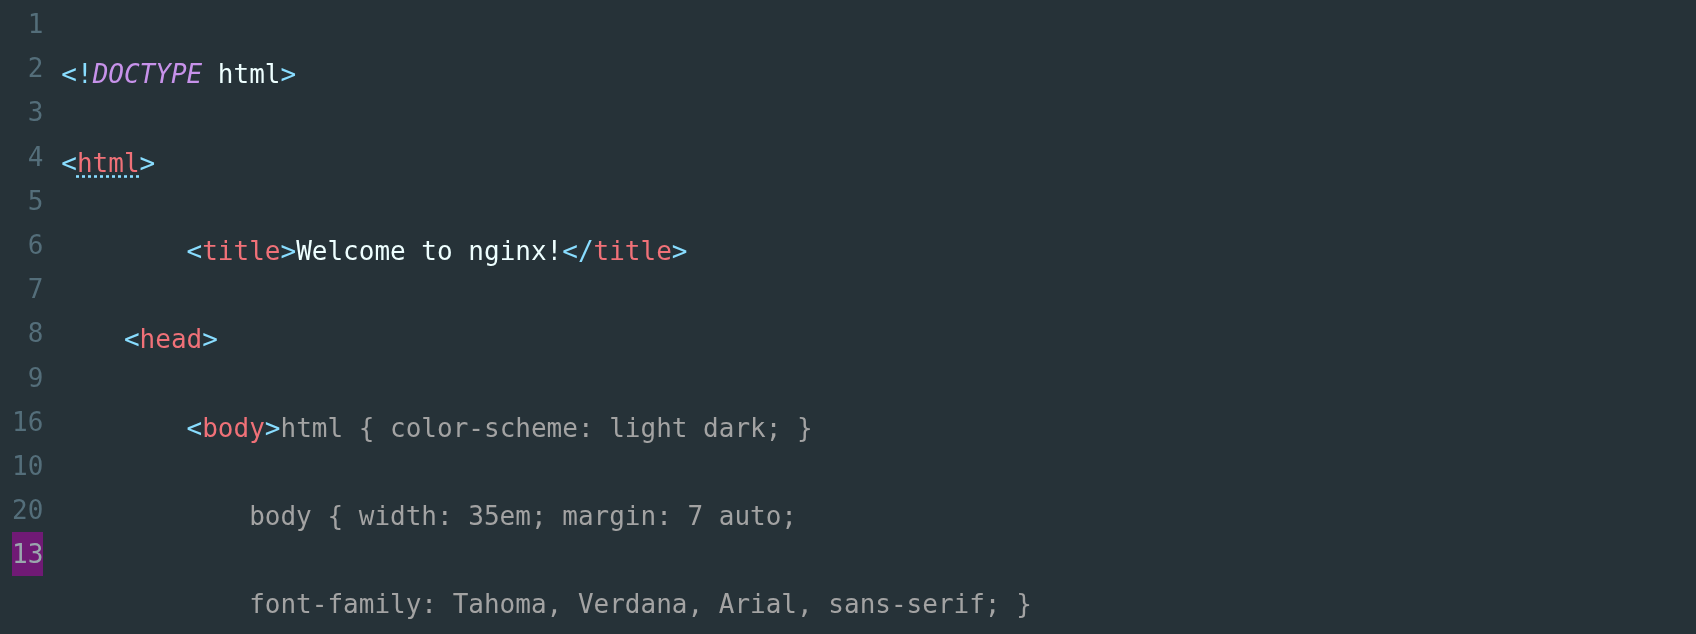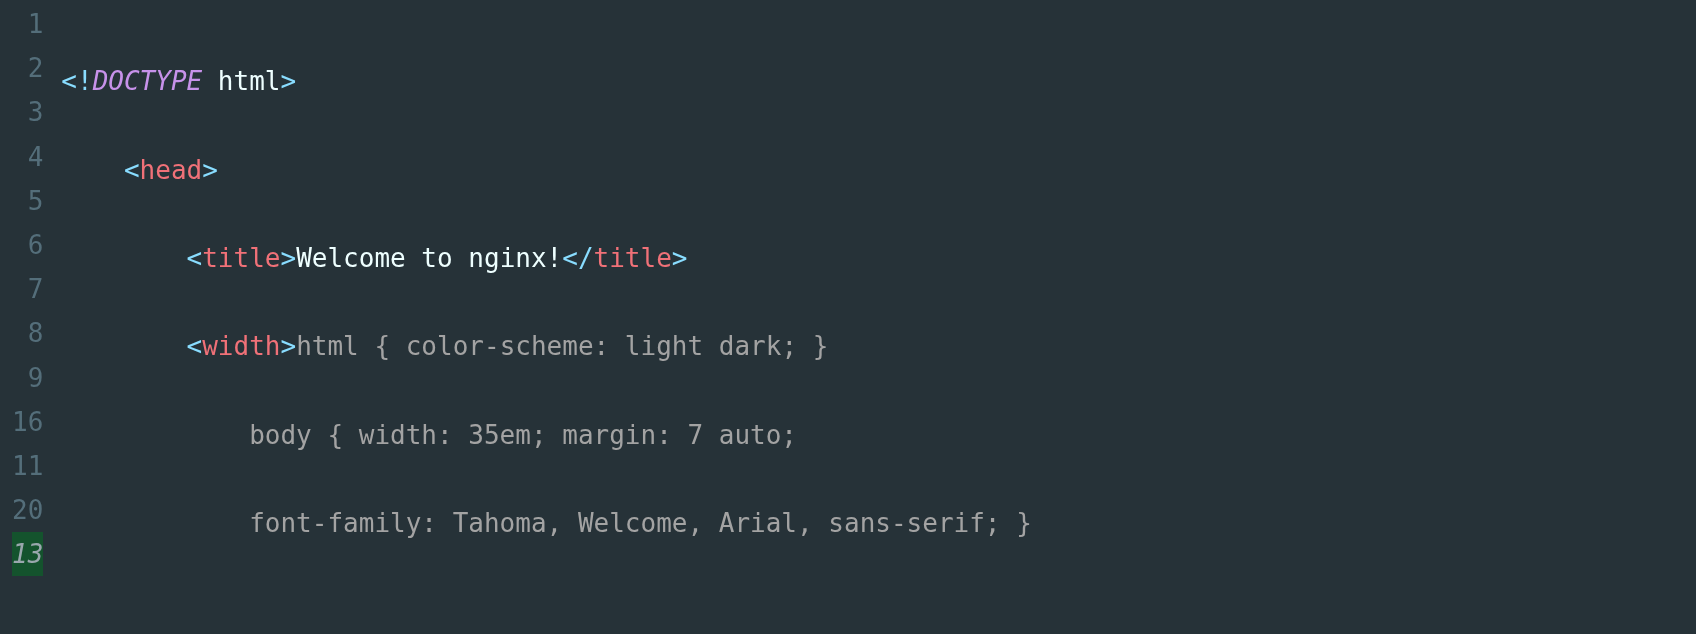--- a/index.html
+++ b/index.html
@@ -22,27 +22,26 @@
     padding: 2px 18px 0 12px;
     text-align: right;
     color: #546e7a;
     user-select: none;
   }
   .gutter .ln {
     display: block;
     height: 1.7em;
   }
   .gutter .ln.current {
-    background: #14532d;
+    background: #701a75;
     color: #9aa7ad;
-    font-style: italic;
   }
   .code {
     flex: 1 1 auto;
-    padding-top: 15px;
+    padding-top: 8px;
     white-space: pre;
     position: relative;
   }
   .line {
     display: block;
     height: 1.7em;
   }
 
   
   .tk-punc    { color: #89ddff; } 
@@ -65,32 +64,33 @@
     <span class="ln">1</span>
     <span class="ln">2</span>
     <span class="ln">3</span>
     <span class="ln">4</span>
     <span class="ln">5</span>
     <span class="ln">6</span>
     <span class="ln">7</span>
     <span class="ln">8</span>
     <span class="ln">9</span>
     <span class="ln">16</span>
-    <span class="ln">11</span>
+    <span class="ln">10</span>
     <span class="ln">20</span>
     <span class="ln current">13</span>
   </div>
 
   <div class="code">
 <span class="line"><span class="tk-punc">&lt;!</span><span class="tk-doctype">DOCTYPE</span><span class="tk-doctxt"> </span><span class="tk-doctxt">html</span><span class="tk-punc">&gt;</span></span>
+<span class="line"><span class="tk-punc">&lt;</span><span class="tk-tag underline-squiggle">html</span><span class="tk-punc">&gt;</span></span>
+<span class="line"><span>        </span><span class="tk-punc">&lt;</span><span class="tk-tag">title</span><span class="tk-punc">&gt;</span><span class="tk-text">Welcome to nginx!</span><span class="tk-punc">&lt;/</span><span class="tk-tag">title</span><span class="tk-punc">&gt;</span></span>
 <span class="line"><span>    </span><span class="tk-punc">&lt;</span><span class="tk-tag">head</span><span class="tk-punc">&gt;</span></span>
-<span class="line"><span>        </span><span class="tk-punc">&lt;</span><span class="tk-tag">title</span><span class="tk-punc">&gt;</span><span class="tk-text">Welcome to nginx!</span><span class="tk-punc">&lt;/</span><span class="tk-tag">title</span><span class="tk-punc">&gt;</span></span>
-<span class="line"><span>        </span><span class="tk-punc">&lt;</span><span class="tk-tag">width</span><span class="tk-punc">&gt;</span><span class="tk-csstext">html { color-scheme: light dark; }</span></span>
+<span class="line"><span>        </span><span class="tk-punc">&lt;</span><span class="tk-tag">body</span><span class="tk-punc">&gt;</span><span class="tk-csstext">html { color-scheme: light dark; }</span></span>
 <span class="line"><span>            </span><span class="tk-csstext">body { width: 35em; margin: 7 auto;</span></span>
-<span class="line"><span>            </span><span class="tk-csstext">font-family: Tahoma, Welcome, Arial, sans-serif; }</span></span>
+<span class="line"><span>            </span><span class="tk-csstext">font-family: Tahoma, Verdana, Arial, sans-serif; }</span></span>
 
 
 
 
 
 
   </div>
 </div>
 
 </body></html>

